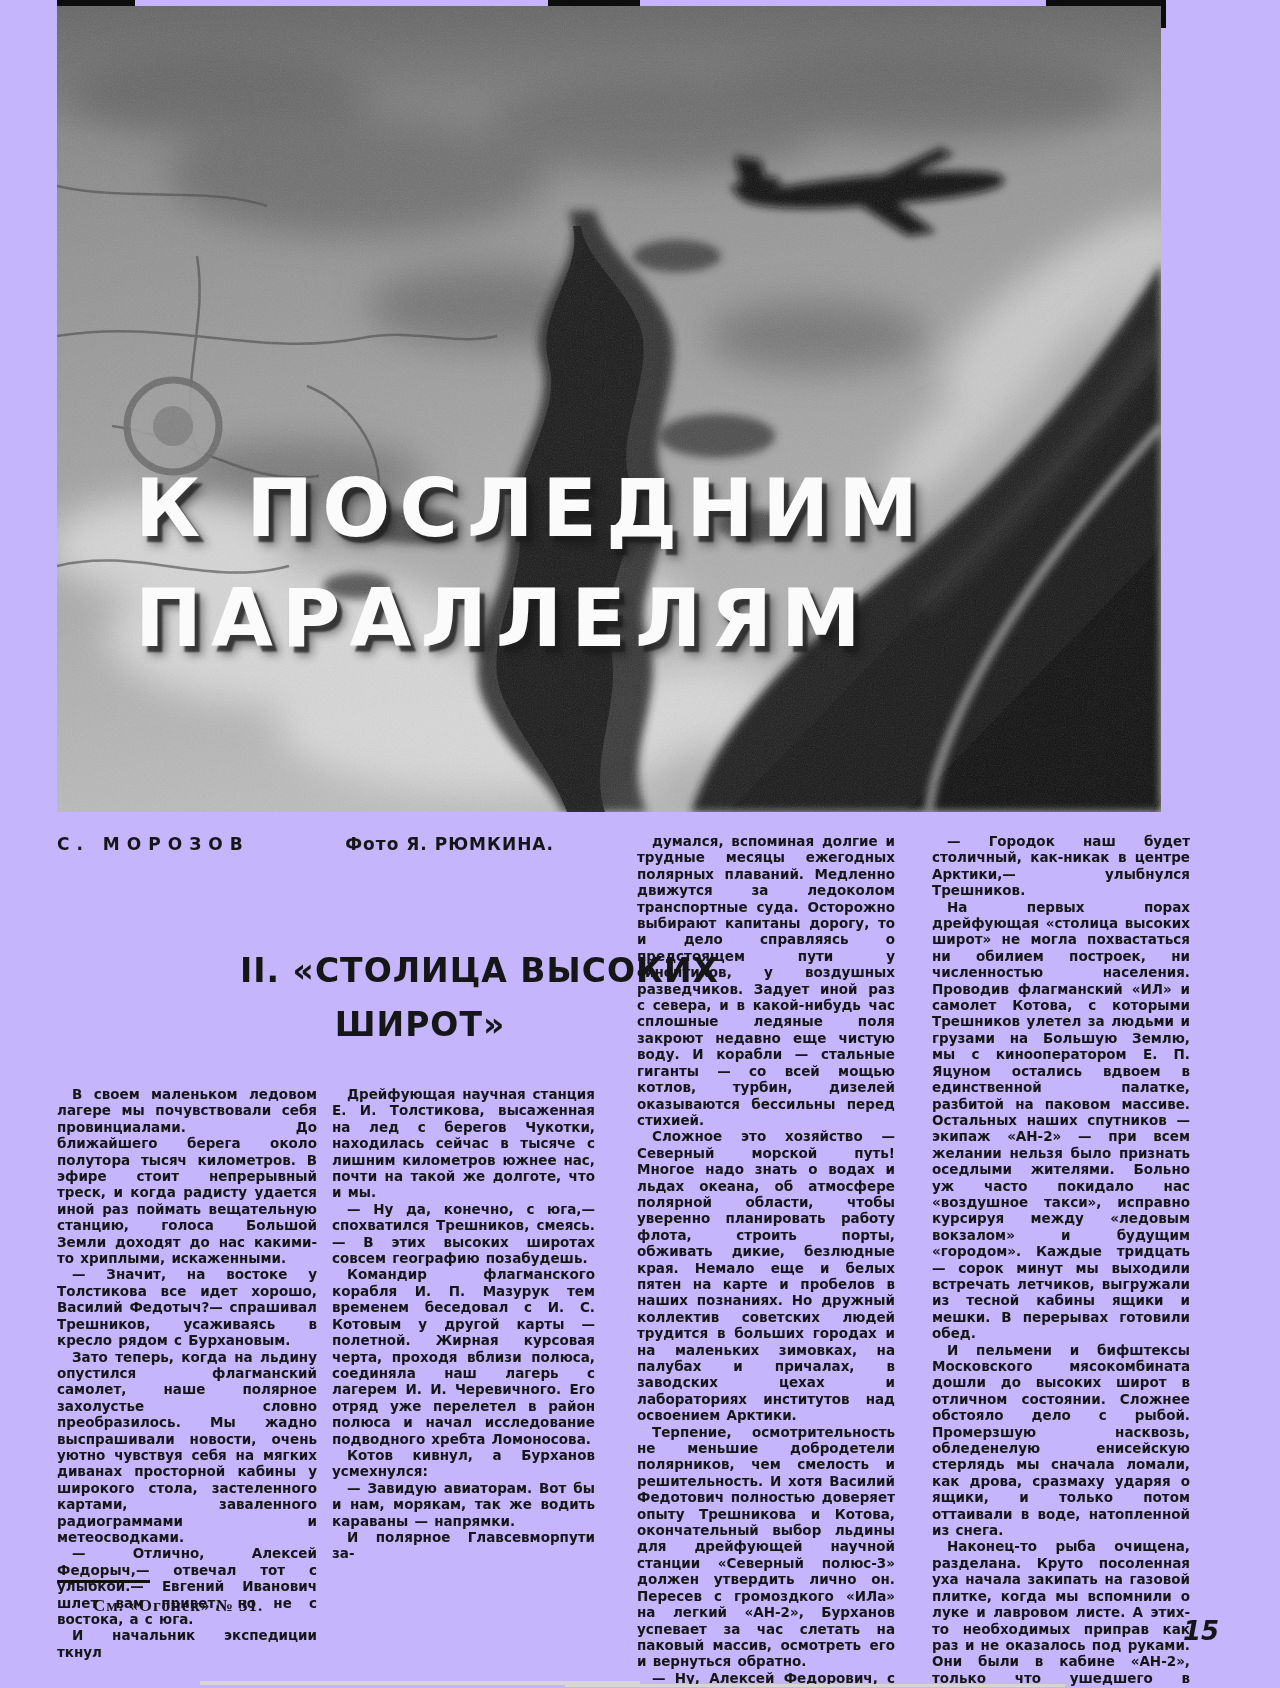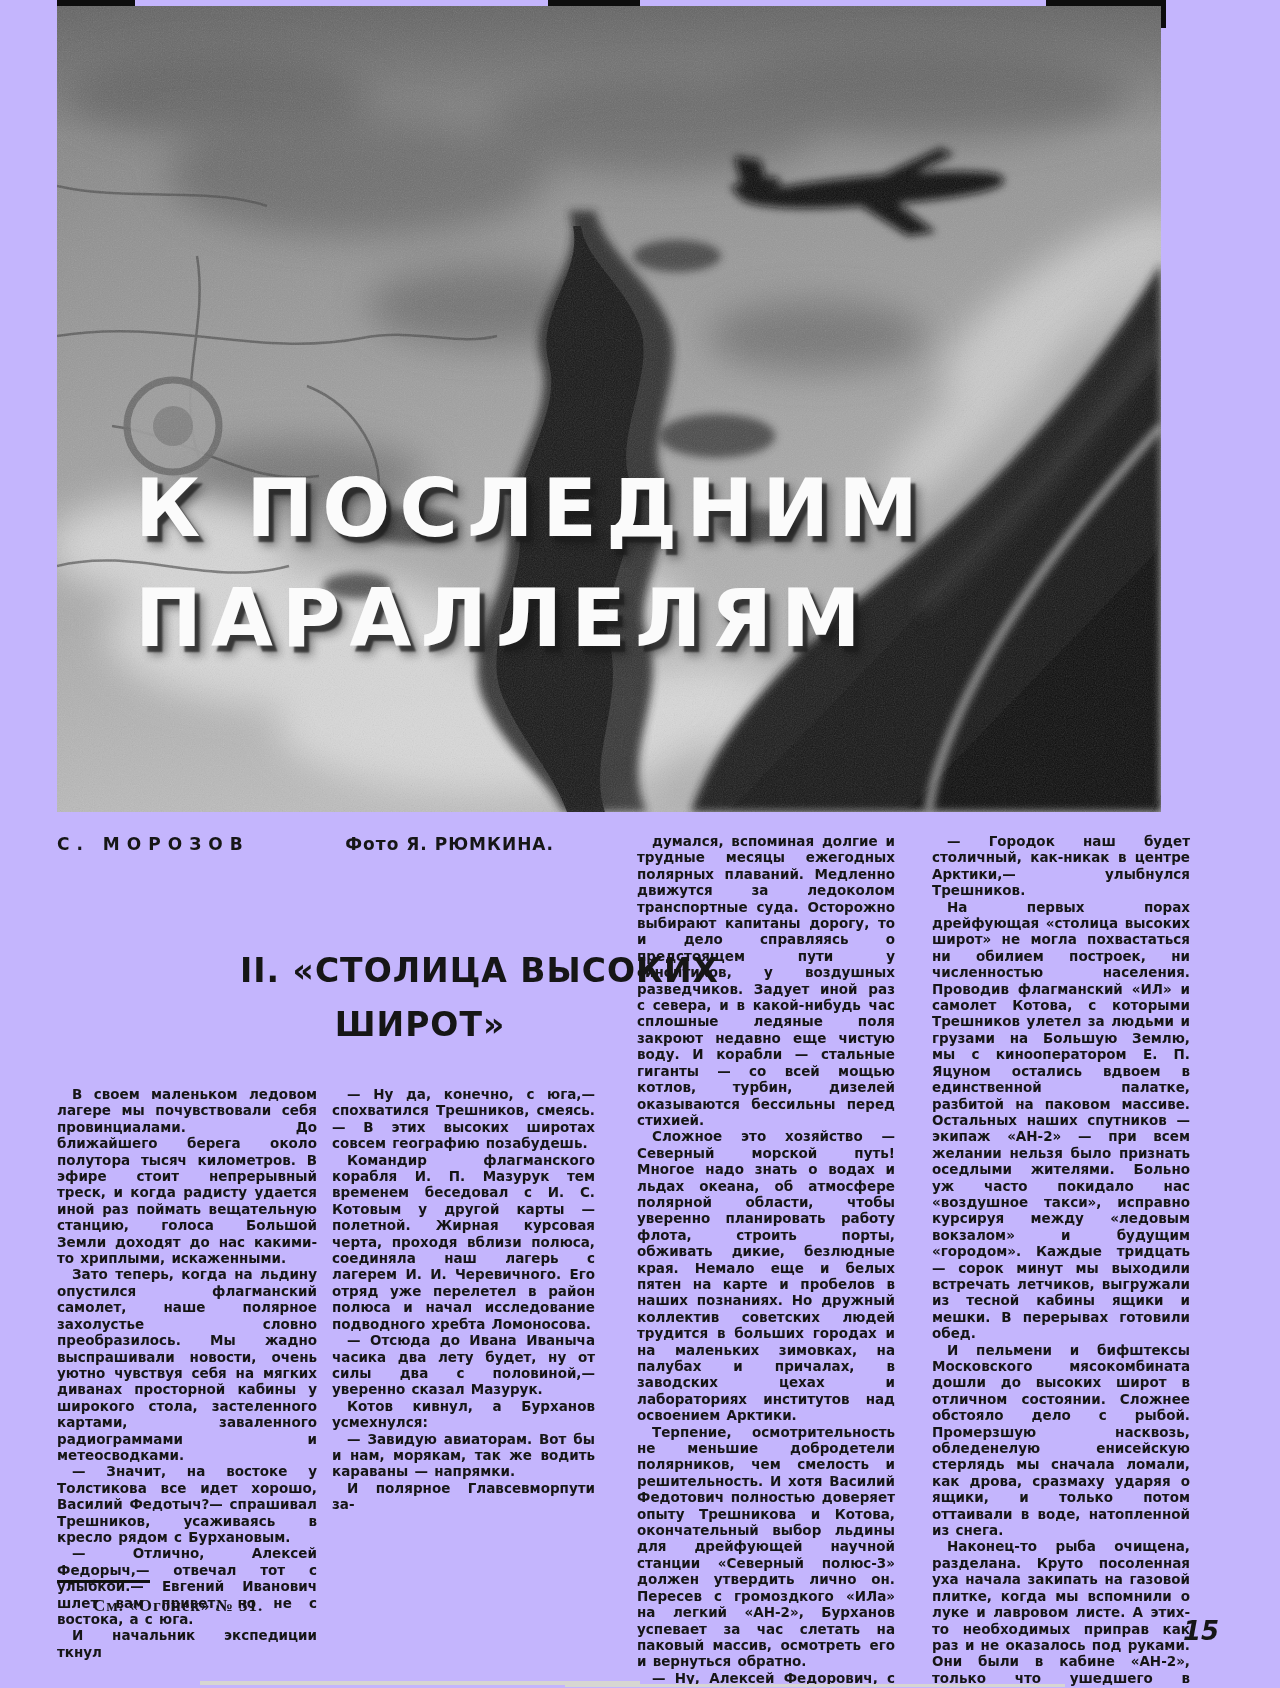--- a/index.html
+++ b/index.html
@@ -176,29 +176,29 @@
     <span class="byline-credit">Фото Я. РЮМКИНА.</span>
   </div>
 
   <div class="heading">
     <div>II. «СТОЛИЦА ВЫСОКИХ</div>
     <div>ШИРОТ»</div>
   </div>
 
   <div class="col" id="col1">
       <p class="para">В своем маленьком ледовом лагере мы почувствовали себя провинциалами. До ближайшего берега около полутора тысяч километров. В эфире стоит непрерывный треск, и когда радисту удается иной раз поймать вещательную станцию, голоса Большой Земли доходят до нас какими-то хриплыми, искаженными.</p>
+      <p class="para">— Значит, на востоке у Толстикова все идет хорошо, Василий Федотыч?— спрашивал Трешников, усаживаясь в кресло рядом с Бурхановым.</p>
       <p class="para">Зато теперь, когда на льдину опустился флагманский самолет, наше полярное захолустье словно преобразилось. Мы жадно выспрашивали новости, очень уютно чувствуя себя на мягких диванах просторной кабины у широкого стола, застеленного картами, заваленного радиограммами и метеосводками.</p>
-      <p class="para">— Значит, на востоке у Толстикова все идет хорошо, Василий Федотыч?— спрашивал Трешников, усаживаясь в кресло рядом с Бурхановым.</p>
       <p class="para">— Отлично, Алексей Федорыч,— отвечал тот с улыбкой.— Евгений Иванович шлет вам привет, но не с востока, а с юга.</p>
       <p class="para">И начальник экспедиции ткнул</p>
     </div>
   <div class="col" id="col2">
+      <p class="para">Дрейфующая научная станция Е. И. Толстикова, высаженная на лед с берегов Чукотки, находилась сейчас в тысяче с лишним километров южнее нас, почти на такой же долготе, что и мы.</p>
       <p class="para">— Ну да, конечно, с юга,— спохватился Трешников, смеясь.— В этих высоких широтах совсем географию позабудешь.</p>
       <p class="para">Командир флагманского корабля И. П. Мазурук тем временем беседовал с И. С. Котовым у другой карты — полетной. Жирная курсовая черта, проходя вблизи полюса, соединяла наш лагерь с лагерем И. И. Черевичного. Его отряд уже перелетел в район полюса и начал исследование подводного хребта Ломоносова.</p>
-      <p class="para">— Отсюда до Ивана Иваныча часика два лету будет, ну от силы два с половиной,— уверенно сказал Мазурук.</p>
       <p class="para">Котов кивнул, а Бурханов усмехнулся:</p>
       <p class="para">— Завидую авиаторам. Вот бы и нам, морякам, так же водить караваны — напрямки.</p>
       <p class="para">И полярное Главсевморпути за-</p>
     </div>
   <div class="col" id="col3">
       <p class="para">думался, вспоминая долгие и трудные месяцы ежегодных полярных плаваний. Медленно движутся за ледоколом транспортные суда. Осторожно выбирают капитаны дорогу, то и дело справляясь о предстоящем пути у синоптиков, у воздушных разведчиков. Задует иной раз с севера, и в какой-нибудь час сплошные ледяные поля закроют недавно еще чистую воду. И корабли — стальные гиганты — со всей мощью котлов, турбин, дизелей оказываются бессильны перед стихией.</p>
       <p class="para">Сложное это хозяйство — Северный морской путь! Многое надо знать о водах и льдах океана, об атмосфере полярной области, чтобы уверенно планировать работу флота, строить порты, обживать дикие, безлюдные края. Немало еще и белых пятен на карте и пробелов в наших познаниях. Но дружный коллектив советских людей трудится в больших городах и на маленьких зимовках, на палубах и причалах, в заводских цехах и лабораториях институтов над освоением Арктики.</p>
       <p class="para">Терпение, осмотрительность не меньшие добродетели полярников, чем смелость и решительность. И хотя Василий Федотович полностью доверяет опыту Трешникова и Котова, окончательный выбор льдины для дрейфующей научной станции «Северный полюс-3» должен утвердить лично он. Пересев с громоздкого «ИЛа» на легкий «АН-2», Бурханов успевает за час слетать на паковый массив, осмотреть его и вернуться обратно.</p>
       <p class="para">— Ну, Алексей Федорович, с новосельем!— сказал он, пожимая на прощание руку Трешникову.— Выбор ваш одобряю. Начинайте строиться.</p>
     </div>

